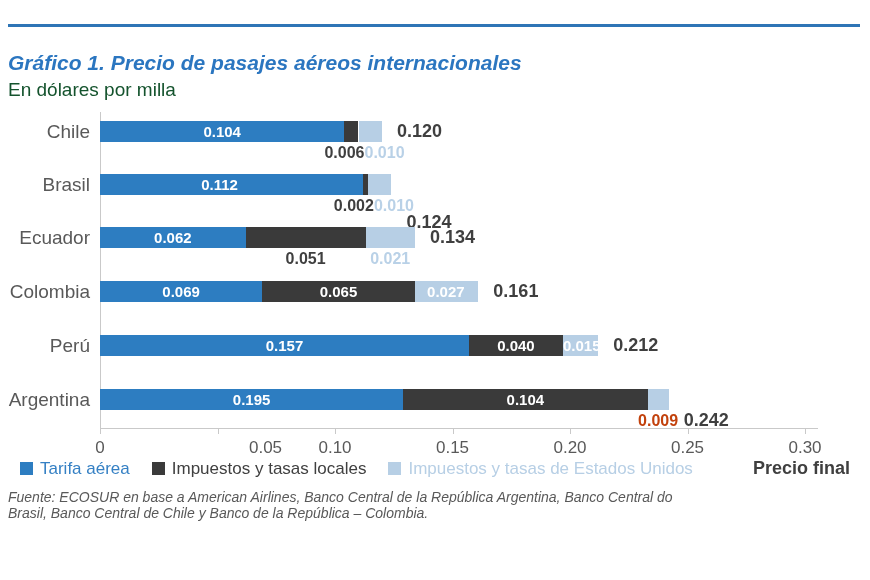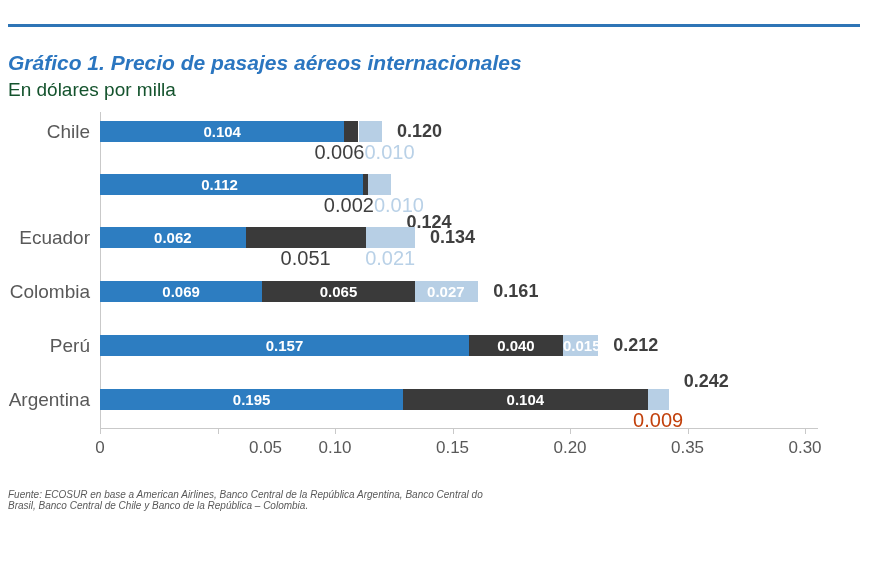--- a/index.html
+++ b/index.html
@@ -7,28 +7,28 @@
     position:relative;width:870px;height:580px;background:#ffffff;overflow:hidden;
     font-family:"Liberation Sans",sans-serif;
   }
   .abs{position:absolute;}
   #top-rule{left:8px;top:24px;width:852px;height:3px;}
   #chart-title{left:8px;top:51px;font-size:21px;font-weight:bold;font-style:italic;white-space:nowrap;}
   #chart-subtitle{left:8px;top:79px;font-size:19px;white-space:nowrap;}
   .cat-label{left:0;width:90px;text-align:right;font-size:19px;color:#595959;white-space:nowrap;}
   .bar-seg{height:21px;}
   .seg-label{color:#ffffff;font-size:15px;font-weight:bold;text-align:center;line-height:21px;white-space:nowrap;overflow:hidden;}
-  .below-label{font-size:20px;font-weight:normal;white-space:nowrap;line-height:17px;}
+  .below-label{font-size:16px;font-weight:bold;white-space:nowrap;line-height:17px;}
   .total-label{font-size:18px;font-weight:bold;color:#3F3F3F;white-space:nowrap;line-height:21px;}
   .tick-mark{width:1px;height:6px;background:#C9C9C9;}
   .tick-label{font-size:17px;color:#595959;transform:translateX(-50%);white-space:nowrap;}
   .legend-item{display:flex;align-items:center;gap:7px;font-size:17px;white-space:nowrap;}
   .legend-swatch{width:13px;height:13px;display:inline-block;}
   #axis-title{font-size:18px;font-weight:bold;color:#3F3F3F;white-space:nowrap;}
-  .source-line{font-size:10px;font-style:italic;color:#595959;white-space:nowrap;}
+  .source-line{font-size:14px;font-style:italic;color:#595959;white-space:nowrap;}
 </style>
 </head>
 <body>
 
 <div id="stage">
   <div id="top-rule" class="abs" style="background: rgb(46, 117, 182);"></div>
   <div id="chart-title" class="abs" style="color: rgb(43, 118, 192);">Gráfico 1. Precio de pasajes aéreos internacionales</div>
   <div id="chart-subtitle" class="abs" style="color: #14532d;">En dólares por milla</div>
   <div id="plot-area" class="abs" style="left:0;top:0;width:870px;height:580px;">
       <div class=" abs" style="left: 100px; top: 112px; width: 1px; height: 317px; background: rgb(201, 201, 201);"></div>
@@ -37,31 +37,32 @@
       <div class="abs tick-label" style="left: 100px; top: 438px;">0</div>
       <div class="abs tick-mark" style="left: 217.5px; top: 428px;"></div>
       <div class="abs tick-label" style="left: 217.5px; top: 438px; margin-left: 48px;">0.05</div>
       <div class="abs tick-mark" style="left: 335px; top: 428px;"></div>
       <div class="abs tick-label" style="left: 335px; top: 438px;">0.10</div>
       <div class="abs tick-mark" style="left: 452.5px; top: 428px;"></div>
       <div class="abs tick-label" style="left: 452.5px; top: 438px;">0.15</div>
       <div class="abs tick-mark" style="left: 570px; top: 428px;"></div>
       <div class="abs tick-label" style="left: 570px; top: 438px;">0.20</div>
       <div class="abs tick-mark" style="left: 687.5px; top: 428px;"></div>
-      <div class="abs tick-label" style="left: 687.5px; top: 438px;">0.35</div>
+      <div class="abs tick-label" style="left: 687.5px; top: 438px;">0.25</div>
       <div class="abs tick-mark" style="left: 805px; top: 428px;"></div>
       <div class="abs tick-label" style="left: 805px; top: 438px;">0.30</div>
       <div class="abs cat-label" style="top: 120px; line-height: 23px;">Chile</div>
       <div class="abs bar-seg" style="left: 100px; top: 121px; width: 244.4px; background: rgb(45, 125, 193);"></div>
       <div class="abs seg-label" style="left: 100px; top: 121px; width: 244.4px;">0.104</div>
       <div class="abs bar-seg" style="left: 344.4px; top: 121px; width: 14.1px; background: rgb(58, 58, 58);"></div>
       <div class="abs below-label" style="top: 144px; color: rgb(63, 63, 63); left: 364.5px; transform: translateX(-100%);">0.006</div>
       <div class="abs bar-seg" style="left: 358.5px; top: 121px; width: 23.5px; background: rgb(183, 207, 229);"></div>
       <div class="abs below-label" style="top: 144px; color: rgb(185, 209, 231); left: 364.5px;">0.010</div>
       <div class="abs total-label" style="left: 397px; top: 121px;">0.120</div>
+      <div class="abs cat-label" style="top: 173px; line-height: 23px;">Brasil</div>
       <div class="abs bar-seg" style="left: 100px; top: 174px; width: 263.2px; background: rgb(45, 125, 193);"></div>
       <div class="abs seg-label" style="left: 100px; top: 174px; width: 239px;">0.112</div>
       <div class="abs bar-seg" style="left: 363.2px; top: 174px; width: 4.7px; background: rgb(58, 58, 58);"></div>
       <div class="abs below-label" style="top: 197px; color: rgb(63, 63, 63); left: 373.9px; transform: translateX(-100%);">0.002</div>
       <div class="abs bar-seg" style="left: 367.9px; top: 174px; width: 23.5px; background: rgb(183, 207, 229);"></div>
       <div class="abs below-label" style="top: 197px; color: rgb(185, 209, 231); left: 373.9px;">0.010</div>
       <div class="abs total-label" style="left: 406.4px; top: 174px; margin-top: 38px;">0.124</div>
       <div class="abs cat-label" style="top: 226px; line-height: 23px;">Ecuador</div>
       <div class="abs bar-seg" style="left: 100px; top: 227px; width: 145.7px; background: rgb(45, 125, 193);"></div>
       <div class="abs seg-label" style="left: 100px; top: 227px; width: 145.7px;">0.062</div>
@@ -86,19 +87,34 @@
       <div class="abs bar-seg" style="left: 562.95px; top: 335px; width: 35.25px; background: rgb(183, 207, 229);"></div>
       <div class="abs seg-label" style="left: 562.95px; top: 335px; width: 35.25px;">0.015</div>
       <div class="abs total-label" style="left: 613.2px; top: 335px;">0.212</div>
       <div class="abs cat-label" style="top: 388px; line-height: 23px;">Argentina</div>
       <div class="abs bar-seg" style="left: 100px; top: 389px; width: 303.15px; background: rgb(45, 125, 193);"></div>
       <div class="abs seg-label" style="left: 100px; top: 389px; width: 303.15px;">0.195</div>
       <div class="abs bar-seg" style="left: 403.15px; top: 389px; width: 244.4px; background: rgb(58, 58, 58);"></div>
       <div class="abs seg-label" style="left: 403.15px; top: 389px; width: 244.4px;">0.104</div>
       <div class="abs bar-seg" style="left: 647.55px; top: 389px; width: 21.15px; background: rgb(183, 207, 229);"></div>
       <div class="abs below-label" style="top: 412px; color: #c2410c; left: 658.125px; transform: translateX(-50%);">0.009</div>
-      <div class="abs total-label" style="left: 683.7px; top: 371px; text-align: center;">0.242</div>
+      <div class="abs total-label" style="left: 683.7px; top: 410px; text-align: center;">0.242</div>
     </div>
+  <div id="legend-row" class="abs" style="left:20px;top:458px;width:830px;display:flex;align-items:center;gap:22px;">
+    <div class="legend-item">
+      <span class="legend-swatch" style="background: rgb(45, 125, 193);"></span>
+      <span style="color: rgb(53, 128, 196);">Tarifa aérea</span>
+    </div>
+    <div class="legend-item">
+      <span class="legend-swatch" style="background: rgb(58, 58, 58);"></span>
+      <span style="color: rgb(64, 64, 64);">Impuestos y tasas locales</span>
+    </div>
+    <div class="legend-item">
+      <span class="legend-swatch" style="background: rgb(183, 207, 229);"></span>
+      <span style="color: rgb(183, 207, 229);">Impuestos y tasas de Estados Unidos</span>
+    </div>
+    <div id="axis-title" style="margin-left:auto;">Precio final</div>
+  </div>
   <div id="source-note" class="abs" style="left:8px;top:489px;">
     <div class="source-line">Fuente: ECOSUR en base a American Airlines, Banco Central de la República Argentina, Banco Central do</div>
     <div class="source-line">Brasil, Banco Central de Chile y Banco de la República – Colombia.</div>
   </div>
 </div>
 
 </body></html>

